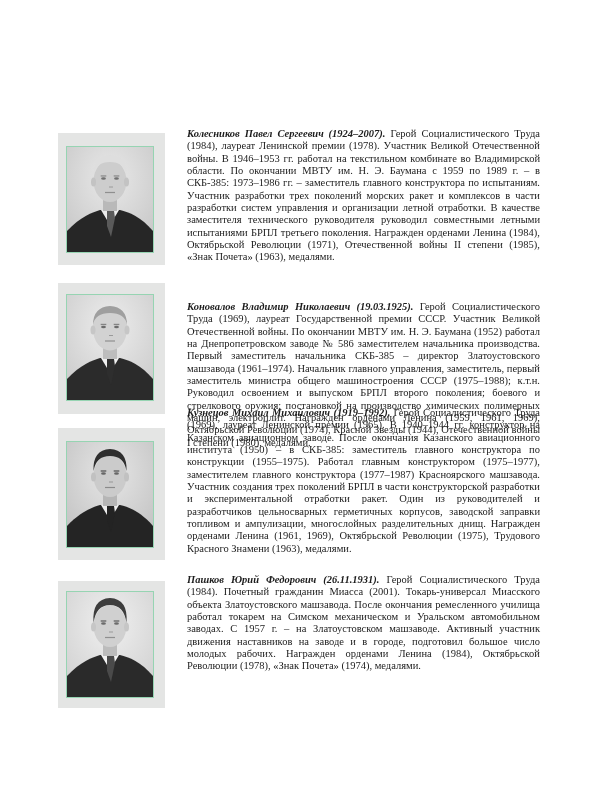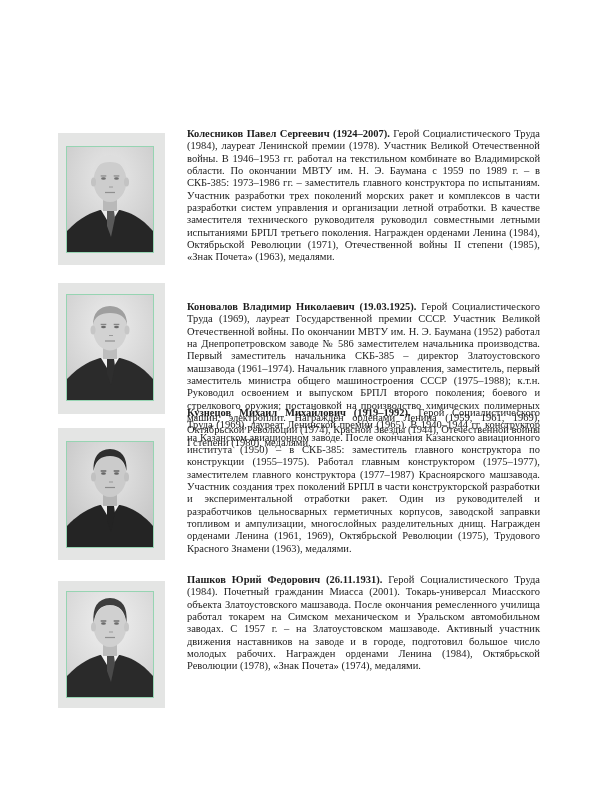--- a/index.html
+++ b/index.html
@@ -24,21 +24,21 @@
     background:#d8d8d8;
     overflow:hidden;
   }
   .photo svg{display:block;width:100%;height:100%;}
   .bio{
     position:absolute;left:187px;width:353px;margin:0;
     font-size:10.5px;line-height:12.35px;
     text-align:justify;
     color:var(--text,#1c1c1c);
   }
-  .pname{font-weight:bold;}
+  .pname{font-weight:bold;font-style:italic;}
   
   #pb1{top:133px;height:132px;} #pb1 .photo{top:13px;}
   #pb2{top:283px;height:131px;} #pb2 .photo{top:11px;}
   #pb3{top:428px;height:132px;} #pb3 .photo{top:13px;}
   #pb4{top:581px;height:127px;} #pb4 .photo{top:10px;}
   #bio1{top:128px;} #bio2{top:301px;} #bio3{top:407px;} #bio4{top:574px;}
   
   .p1 .hair{fill:#dedede;} .p1 .tie{fill:#5a5a5a;}
   .p2 .hair{fill:#9f9f9f;} .p2 .tie{fill:#2e2e2e;}
   .p3 .hair{fill:#2f2f2f;} .p3 .tie{fill:#232323;}

